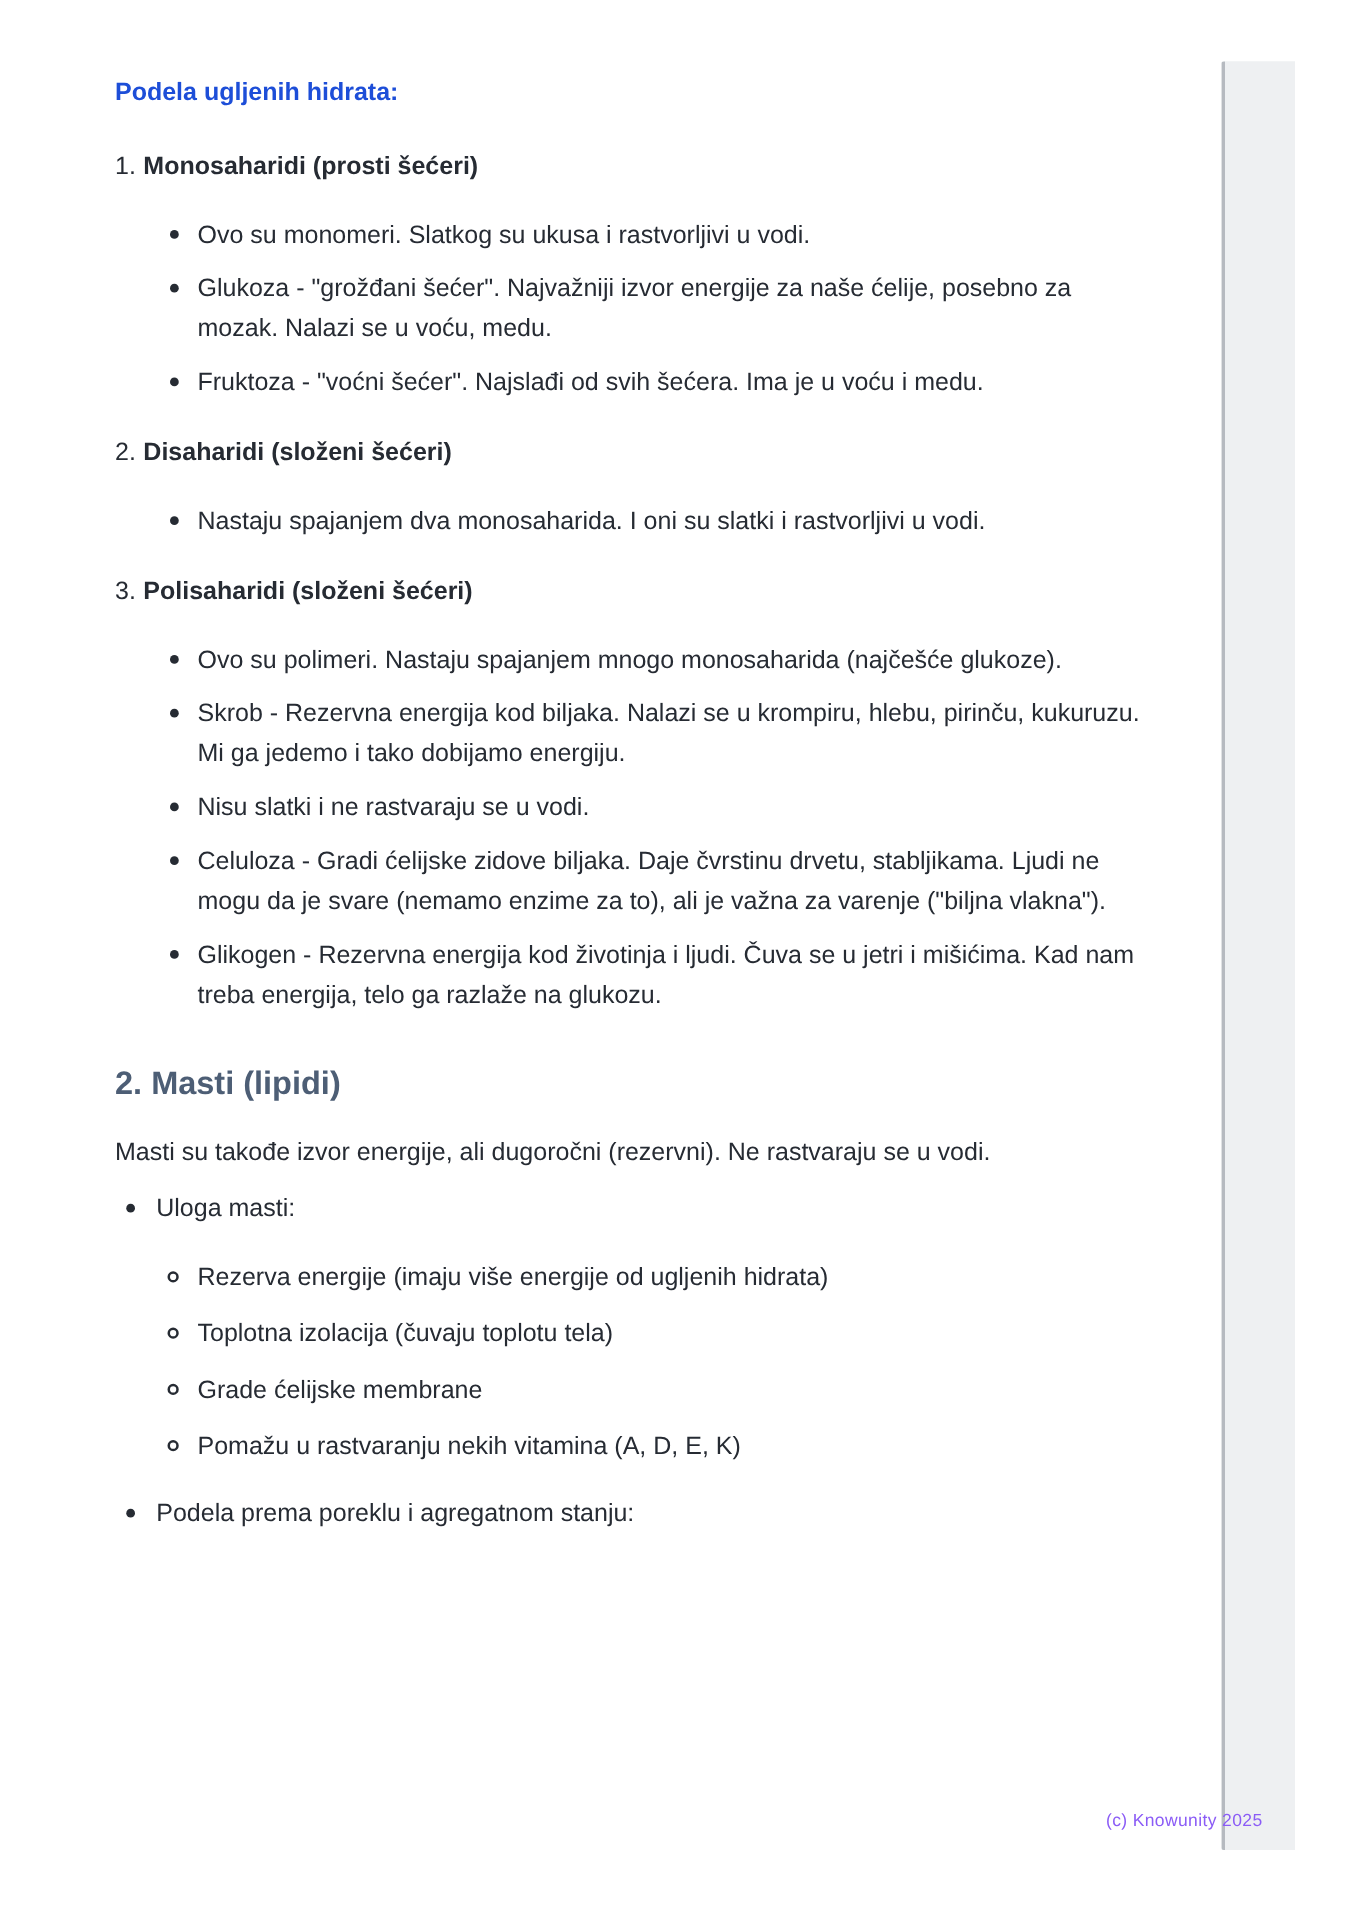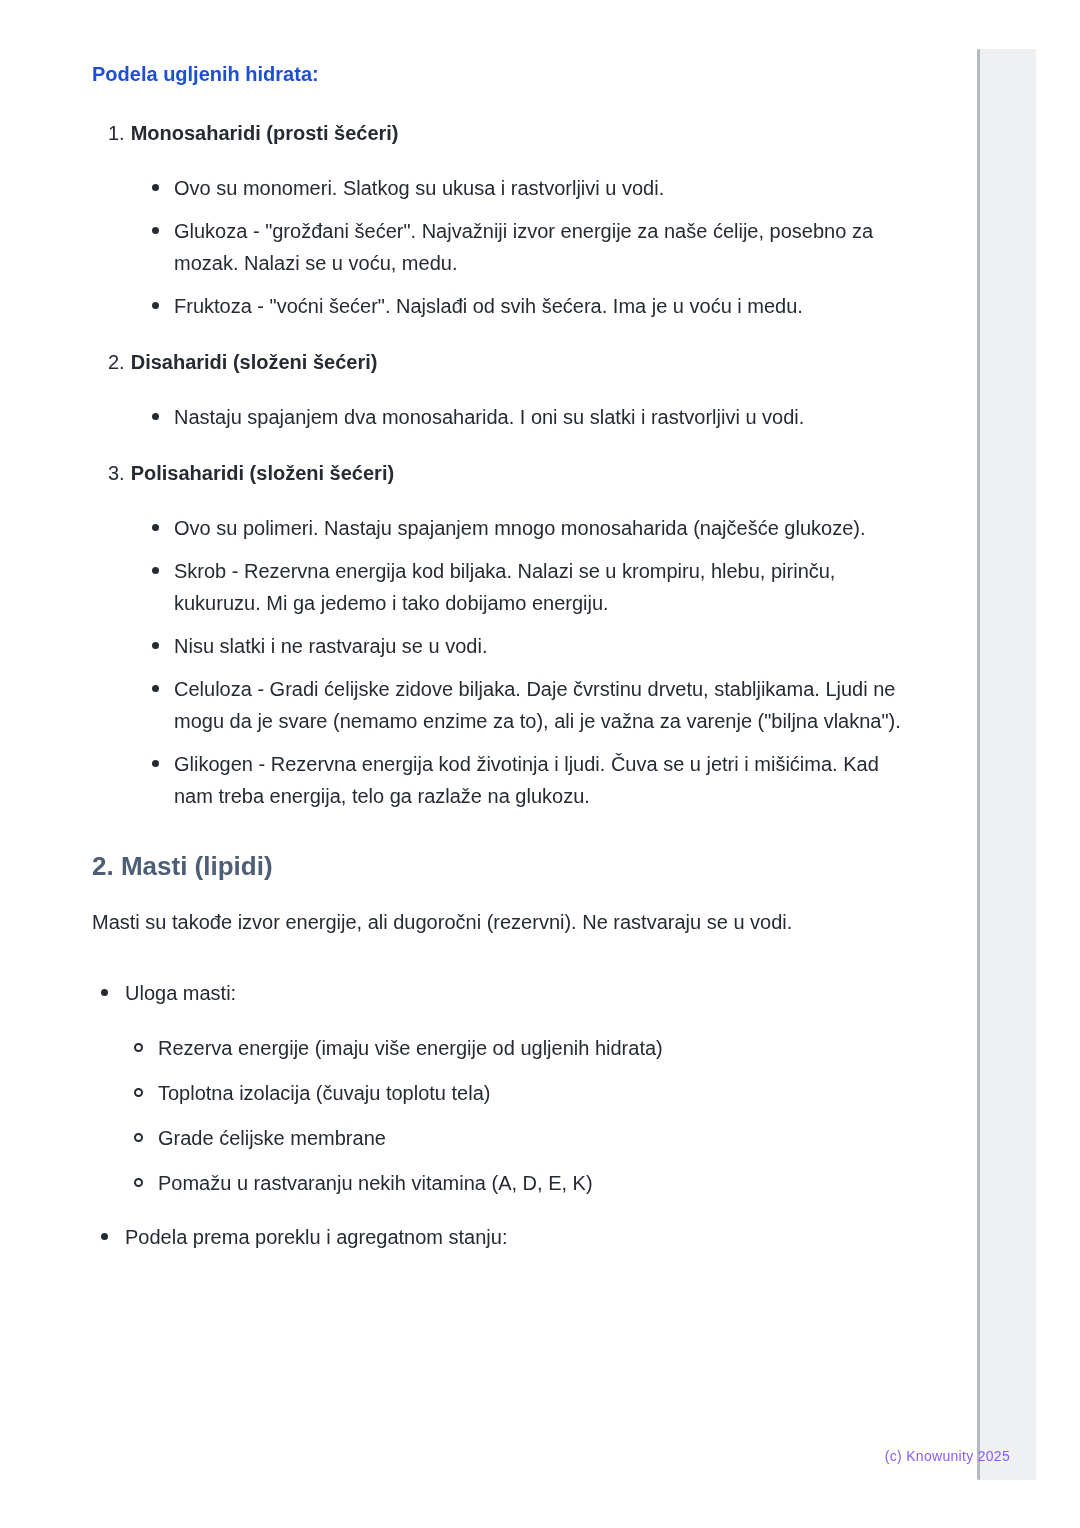--- a/index.html
+++ b/index.html
@@ -5,21 +5,21 @@
   html,body{margin:0;padding:0}
   body{
     width:1080px;height:1528px;position:relative;overflow:hidden;
     background:#ffffff;
     font-family:"Liberation Sans",sans-serif;
     color:#262b33;
     font-size:20px;line-height:32px;
   }
   .content{position:absolute;left:92px;top:58px;width:830px}
   .doc-title{font-size:20px;font-weight:700;line-height:32px;margin:0 0 27px 0;color:#1d4ed8}
-  ol.num-list{list-style:none;margin:16px;padding:0}
+  ol.num-list{list-style:none;margin:0;padding:0}
   .num-item{font-size:20px;line-height:32px}
   .num-item + .num-item{margin-top:24px}
   .num{display:inline-block;min-width:14px;margin-right:6px}
   .b{font-weight:400}
   .sec-title{font-weight:700}
   ul.bullets{list-style:none;margin:23px 0 0 0;padding:0}
   ul.bullets > li{position:relative;margin-bottom:11px}
   ul.bullets > li:last-child{margin-bottom:0}
   ul.indent-nested{padding-left:66px}
   ul.disc > li::before{
@@ -37,21 +37,21 @@
   ul.circle > li{margin-bottom:13px}
   ul.circle > li:last-child{margin-bottom:16px}
   ul.circle > li::before{
     content:"";position:absolute;left:-24px;top:11px;width:5px;height:5px;
     border-radius:50%;background:transparent;border:2px solid #262b33;
   }
   .section-heading{
     font-size:26px;line-height:34px;font-weight:700;
     color:#4d5e75;margin:37px 0 23px 0;
   }
-  .para{margin:0 0 39px 0}
+  .para{margin:0 0 13px 0}
   .edge-gutter{
     position:absolute;left:977px;top:49px;width:56px;height:1431px;
     background:#eef0f2;border-left:3px solid #b6bac0;z-index:1;
     border-top-left-radius:2px;border-bottom-left-radius:2px;
   }
   .watermark{
     position:absolute;top:1446px;right:70px;z-index:2;
     font-size:14px;line-height:20px;color:#8b5cf6;letter-spacing:.3px;
   }
 </style>

